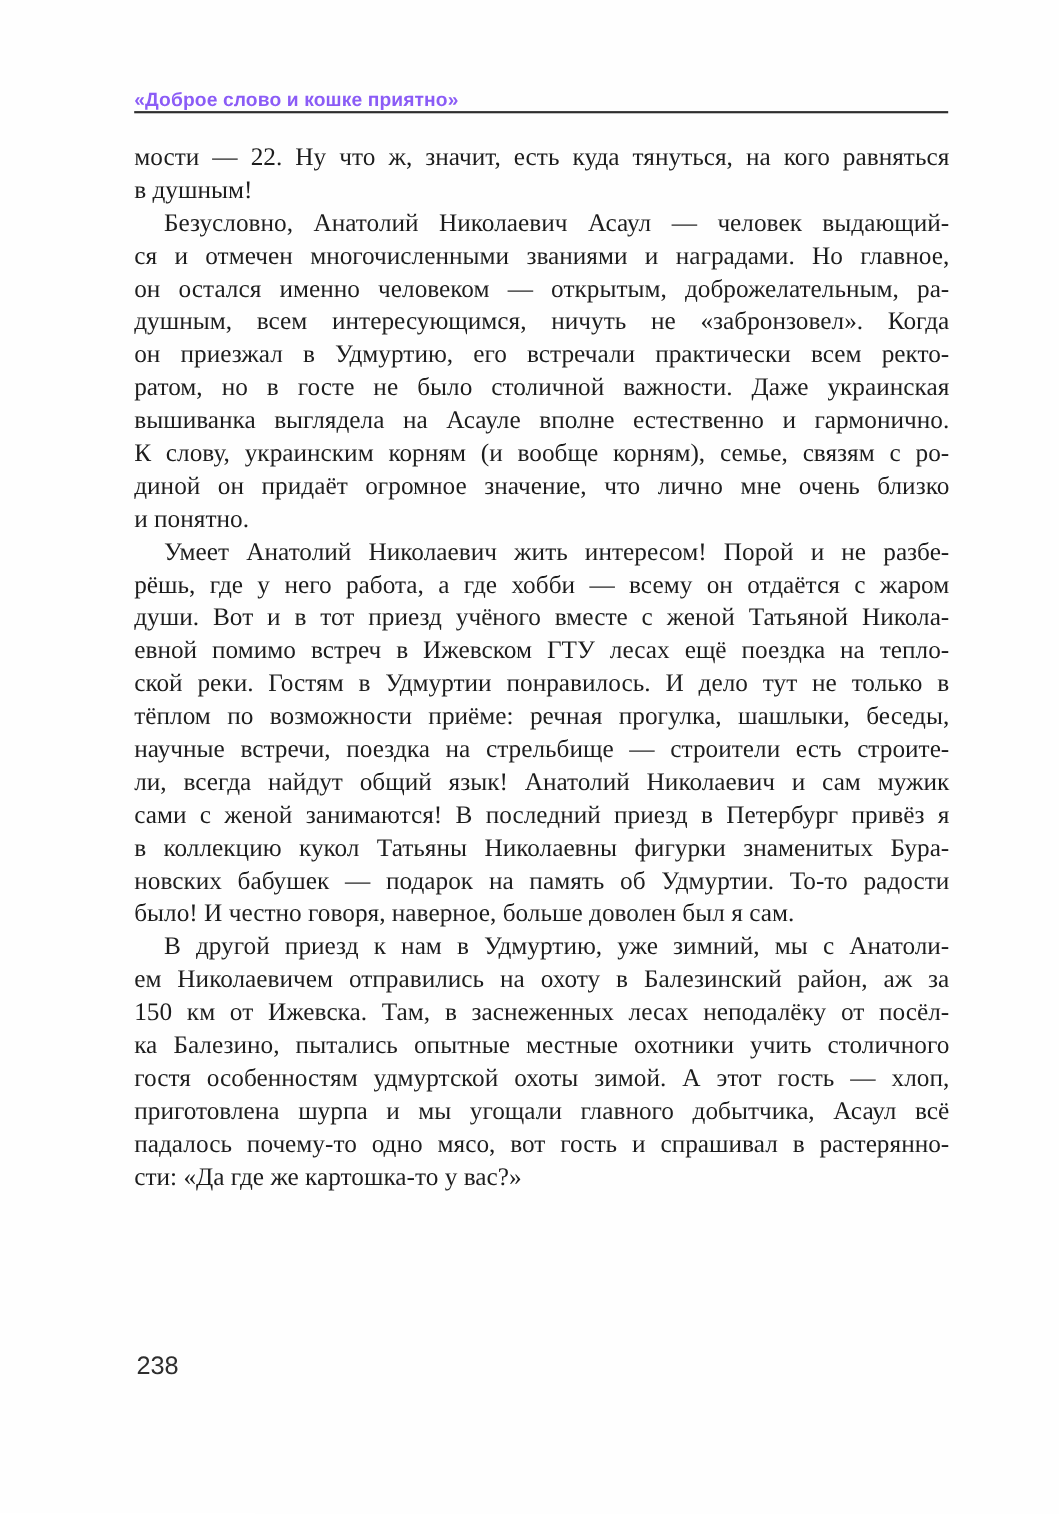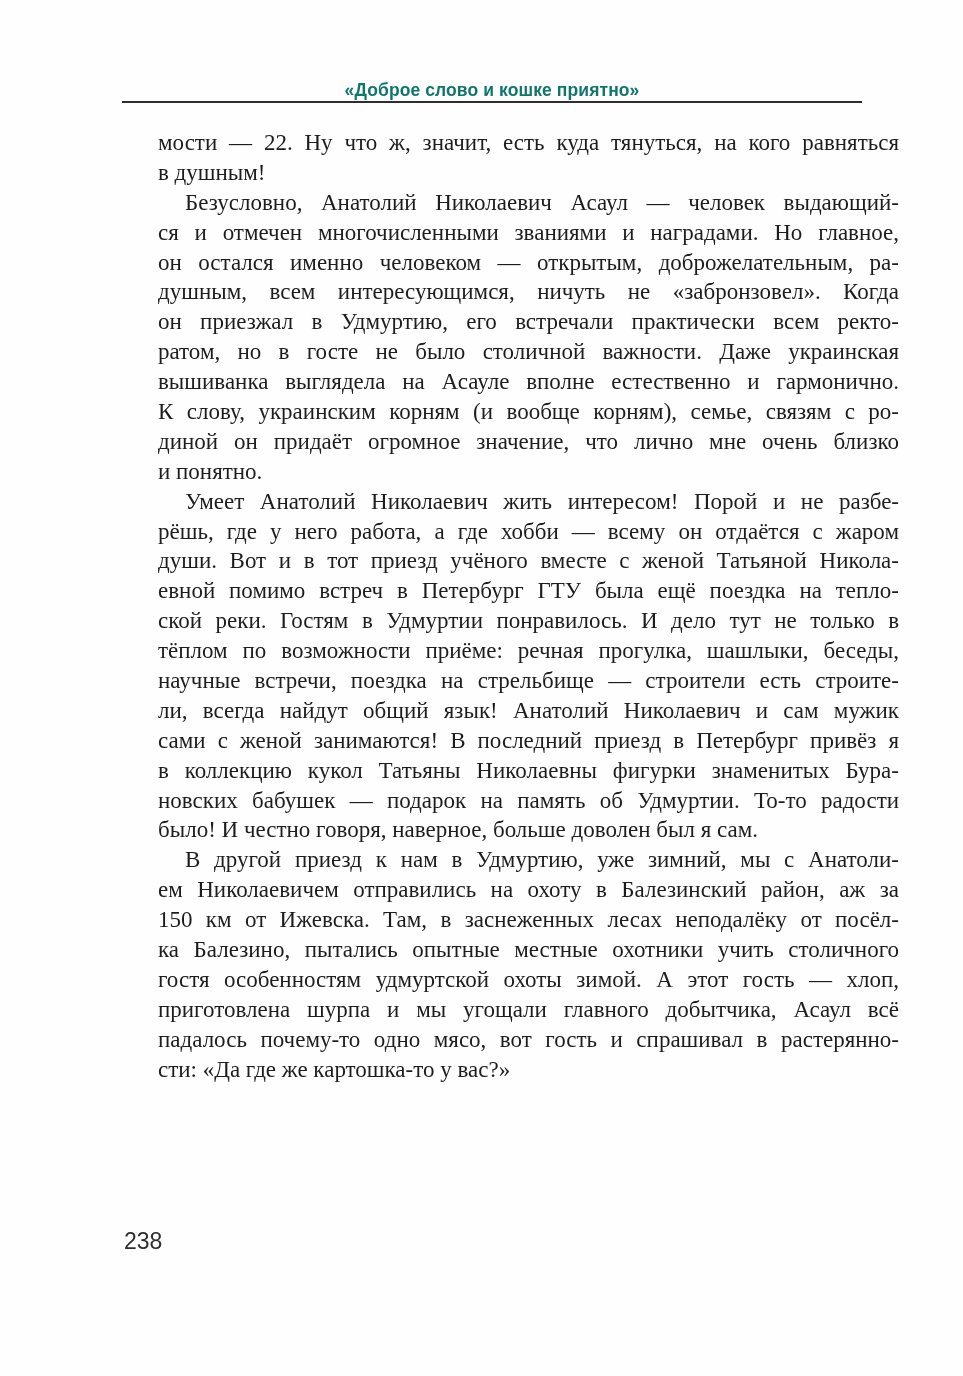--- a/index.html
+++ b/index.html
@@ -17,40 +17,38 @@
   }
   .running-header {
     position: absolute;
     left: 122px;
     top: 80px;
     width: 740px;
     font-family: "Liberation Sans", "DejaVu Sans", sans-serif;
     font-weight: bold;
     font-size: 17.5px;
     letter-spacing: 0.1px;
-    color: #0f766e;
-    text-align: center;
+    color: #8b5cf6;
   }
   .header-rule {
     position: absolute;
     left: 122px;
     top: 101px;
     width: 740px;
     height: 2px;
     background: #2e2e2e;
   }
   .page-text {
     position: absolute;
     left: 122px;
     top: 128px;
     width: 741px;
     font-size: 23px;
     line-height: 29.9px;
     color: #1d1d1d;
-    margin-left: 36px;
   }
   .para { margin: 0; padding: 0; }
   .line {
     text-align: justify;
     text-align-last: justify;
     white-space: normal;
     height: 29.9px;
     overflow: visible;
   }
   .line.last { text-align-last: left; }
@@ -84,21 +82,21 @@
         <div class="line">ратом, но в госте не было столичной важности. Даже украинская</div>
         <div class="line">вышиванка выглядела на Асауле вполне естественно и гармонично.</div>
         <div class="line">К слову, украинским корням (и вообще корням), семье, связям с ро-</div>
         <div class="line">диной он придаёт огромное значение, что лично мне очень близко</div>
         <div class="line last">и понятно.</div>
       </div>
       <div class="para">
         <div class="line first">Умеет Анатолий Николаевич жить интересом! Порой и не разбе-</div>
         <div class="line">рёшь, где у него работа, а где хобби — всему он отдаётся с жаром</div>
         <div class="line">души. Вот и в тот приезд учёного вместе с женой Татьяной Никола-</div>
-        <div class="line">евной помимо встреч в Петербург ГТУ была ещё поездка на тепло-</div>
+        <div class="line">евной помимо встреч в Ижевском ГТУ лесах ещё поездка на тепло-</div>
         <div class="line">ской реки. Гостям в Удмуртии понравилось. И дело тут не только в</div>
         <div class="line">тёплом по возможности приёме: речная прогулка, шашлыки, беседы,</div>
         <div class="line">научные встречи, поездка на стрельбище — строители есть строите-</div>
         <div class="line">ли, всегда найдут общий язык! Анатолий Николаевич и сам мужик</div>
         <div class="line">сами с женой занимаются! В последний приезд в Петербург привёз я</div>
         <div class="line">в коллекцию кукол Татьяны Николаевны фигурки знаменитых Бура-</div>
         <div class="line">новских бабушек — подарок на память об Удмуртии. То-то радости</div>
         <div class="line last">было! И честно говоря, наверное, больше доволен был я сам.</div>
       </div>
       <div class="para">

